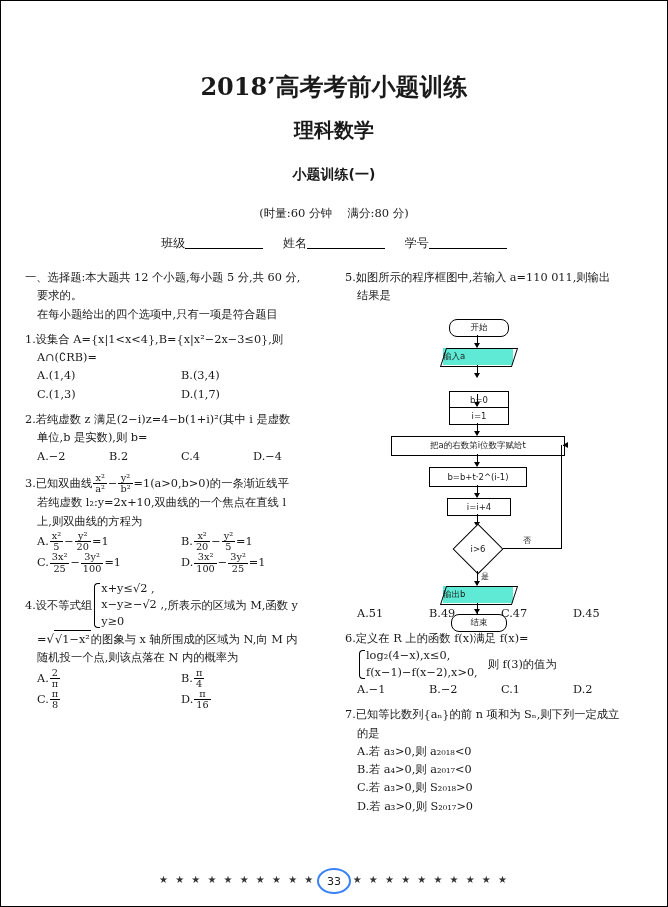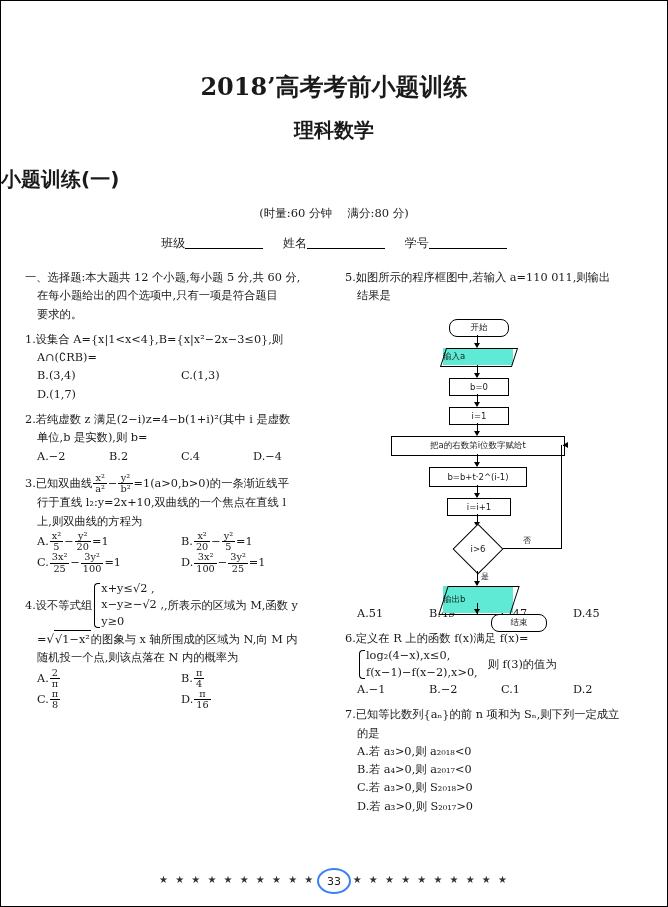--- a/index.html
+++ b/index.html
@@ -59,22 +59,22 @@
   
   .main-title{
     position:absolute;left:0;right:0;top:70px;text-align:center;
     font-size:24px;font-weight:bold;
   }
   .sub-title{
     position:absolute;left:0;right:0;top:116px;text-align:center;
     font-size:20px;font-weight:bold;
   }
   .set-title{
-    position:absolute;left:0;right:0;top:165px;text-align:left;
-    font-size:20px;font-weight:bold;
+    position:absolute;left:0;right:0;top:165px;text-align:center;
+    font-size:14px;font-weight:bold;
     font-family:"DejaVu Sans","Liberation Sans",sans-serif;
   }
   .meta{
     position:absolute;left:0;right:0;top:205px;text-align:center;
     font-size:11.5px;
   }
   .meta span{margin:0 6px;}
   .fillline{
     position:absolute;left:0;right:0;top:234px;
     text-align:center;font-size:12px;
@@ -185,28 +185,29 @@
   <div class="fillline">
     <span class="fld"><span>班级</span><span class="uline"></span></span>
     <span class="fld"><span>姓名</span><span class="uline"></span></span>
     <span class="fld"><span>学号</span><span class="uline"></span></span>
   </div>
 
   <div class="col col-left">
 
     <div class="q">
       <div>一、选择题:本大题共 12 个小题,每小题 5 分,共 60 分,</div>
+      <div class="indent">要求的。</div>
       <div class="indent">在每小题给出的四个选项中,只有一项是符合题目</div>
-      <div class="indent">要求的。</div>
     </div>
 
     <div class="q">
       <div>1.设集合 A={x|1&lt;x&lt;4},B={x|x²−2x−3≤0},则</div>
       <div class="indent">A∩(∁RB)=</div>
       <div class="opts">
+        <div>A.(1,4)</div>
         <div>B.(3,4)</div>
         <div>C.(1,3)</div>
         <div>D.(1,7)</div>
       </div>
     </div>
 
     <div class="q">
       <div>2.若纯虚数 z 满足(2−i)z=4−b(1+i)²(其中 i 是虚数</div>
       <div class="indent">单位,b 是实数),则 b=</div>
       <div class="opts four">
@@ -214,21 +215,21 @@
         <div>B.2</div>
         <div>C.4</div>
         <div>D.−4</div>
       </div>
     </div>
 
     <div class="q">
       <div>
         <span>3.已知双曲线</span><span class="frac"><span class="num">x²</span><span class="den">a²</span></span>−<span class="frac"><span class="num">y²</span><span class="den">b²</span></span><span>=1(a&gt;0,b&gt;0)的一条渐近线平</span>
       </div>
-      <div class="indent">行于直线 l₂:y=2x+10,双曲线的一个焦点在直线 l</div>
+      <div class="indent">若纯虚数 l₂:y=2x+10,双曲线的一个焦点在直线 l</div>
       <div class="indent">上,则双曲线的方程为</div>
       <div class="opts">
         <div>A.<span class="frac"><span class="num">x²</span><span class="den">5</span></span>−<span class="frac"><span class="num">y²</span><span class="den">20</span></span>=1</div>
         <div>B.<span class="frac"><span class="num">x²</span><span class="den">20</span></span>−<span class="frac"><span class="num">y²</span><span class="den">5</span></span>=1</div>
         <div>C.<span class="frac"><span class="num">3x²</span><span class="den">25</span></span>−<span class="frac"><span class="num">3y²</span><span class="den">100</span></span>=1</div>
         <div>D.<span class="frac"><span class="num">3x²</span><span class="den">100</span></span>−<span class="frac"><span class="num">3y²</span><span class="den">25</span></span>=1</div>
       </div>
     </div>
 
     <div class="q">
@@ -299,63 +300,63 @@
     <div class="fl-line" style="left:106px;top:16px;width:1px;height:12px;"></div>
     <div class="fl-arrow" style="left:103px;top:24px;"></div>
 
     <div class="fl-par" style="left:72px;top:29px;width:70px;height:17px;">
       <div class="inner"></div>
         <div class="txt">输入a</div>
     </div>
     <div class="fl-line" style="left:106px;top:46px;width:1px;height:12px;"></div>
     <div class="fl-arrow" style="left:103px;top:54px;"></div>
 
-    <div class="fl-box" style="left:78px;top:59px;width:58px;height:16px;">b=0</div>
+    <div class="fl-box" style="left:78px;top:72px;width:58px;height:16px;">b=0</div>
     <div class="fl-line" style="left:106px;top:75px;width:1px;height:12px;"></div>
     <div class="fl-arrow" style="left:103px;top:83px;"></div>
 
     <div class="fl-box" style="left:78px;top:88px;width:58px;height:16px;">i=1</div>
     <div class="fl-line" style="left:106px;top:104px;width:1px;height:12px;"></div>
     <div class="fl-arrow" style="left:103px;top:112px;"></div>
 
     <div class="fl-box" style="left:20px;top:117px;width:172px;height:18px;">把a的右数第i位数字赋给t</div>
     <div class="fl-line" style="left:106px;top:135px;width:1px;height:12px;"></div>
     <div class="fl-arrow" style="left:103px;top:143px;"></div>
 
     <div class="fl-box" style="left:58px;top:148px;width:96px;height:18px;">b=b+t·2^(i-1)</div>
     <div class="fl-line" style="left:106px;top:166px;width:1px;height:12px;"></div>
     <div class="fl-arrow" style="left:103px;top:174px;"></div>
 
-    <div class="fl-box" style="left:76px;top:179px;width:62px;height:16px;">i=i+1</div>
+    <div class="fl-box" style="left:76px;top:179px;width:62px;height:16px;">i=i+4</div>
     <div class="fl-line" style="left:106px;top:195px;width:1px;height:12px;"></div>
     <div class="fl-arrow" style="left:103px;top:203px;"></div>
 
     <div class="fl-dia" style="left:82px;top:208px;width:50px;height:44px;">
       <div class="shape"></div>
       <div class="txt">i&gt;6</div>
     </div>
 
     <div class="fl-line" style="left:132px;top:229px;width:58px;height:1px;"></div>
     <div class="fl-line" style="left:190px;top:126px;width:1px;height:104px;"></div>
     <div class="fl-line" style="left:192px;top:126px;width:1px;height:1px;"></div>
     <div class="fl-arrow left" style="left:192px;top:123px;"></div>
     <div class="fl-lbl" style="left:152px;top:216px;">否</div>
 
     <div class="fl-lbl" style="left:110px;top:252px;">是</div>
     <div class="fl-line" style="left:106px;top:252px;width:1px;height:14px;"></div>
     <div class="fl-arrow" style="left:103px;top:262px;"></div>
 
-    <div class="fl-par" style="left:72px;top:267px;width:70px;height:27px;">
+    <div class="fl-par" style="left:72px;top:267px;width:70px;height:17px;">
       <div class="inner"></div>
         <div class="txt">输出b</div>
     </div>
     <div class="fl-line" style="left:106px;top:284px;width:1px;height:11px;"></div>
     <div class="fl-arrow" style="left:103px;top:290px;"></div>
 
-    <div class="fl-box" style="left:80px;top:295px;width:54px;height:16px;border-radius:8px;margin-left:40px;">结束</div>
+    <div class="fl-box" style="left:80px;top:295px;width:54px;height:16px;border-radius:8px;">结束</div>
   </div>
 
   <div class="footer">
     <div class="stars">★ ★ ★ ★ ★ ★ ★ ★ ★ ★ ★ ★ ★ ★ ★ ★ ★ ★ ★ ★ ★ ★</div>
     <div class="pagenum">33</div>
   </div>
 
 </div>
 
 </body></html>

